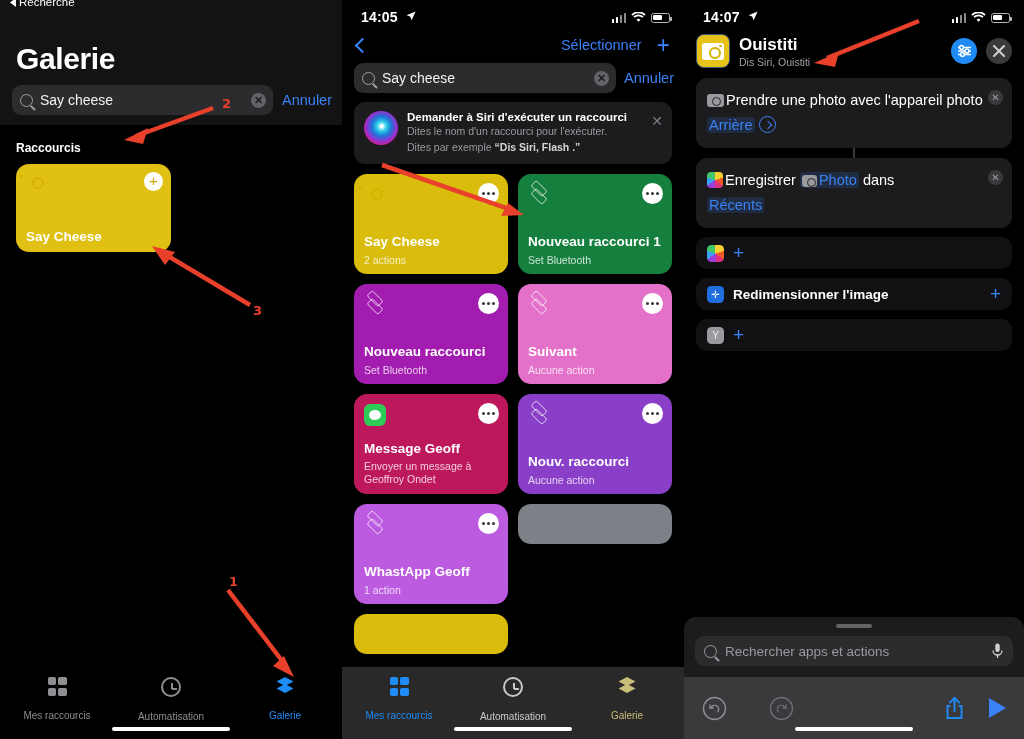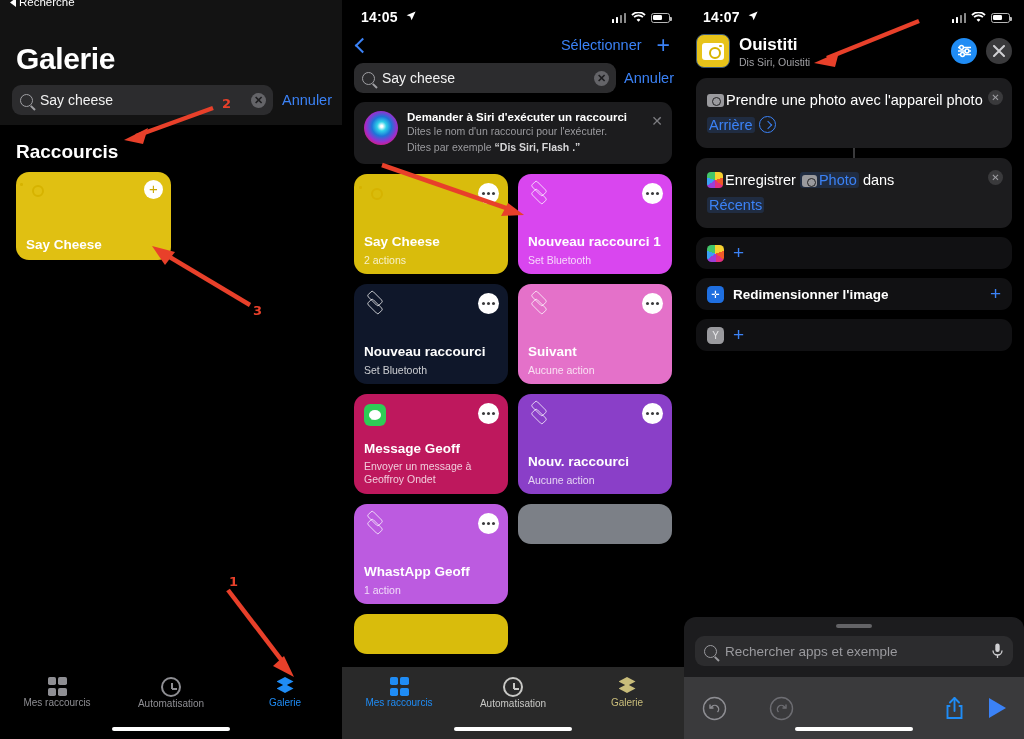--- a/index.html
+++ b/index.html
@@ -32,36 +32,36 @@
 
   
   .p1-head { background:#131313; padding-bottom:10px; }
   .p1-back { color:#fff; font-size:11.5px; margin:-4px 0 0 10px; display:flex; align-items:center; gap:2px;}
   .p1-title { color:#fff; font-size:30px; font-weight:bold; margin:34px 0 0 16px; letter-spacing:-.4px; }
   .p1-searchrow { display:flex; align-items:center; margin:9px 10px 0 12px; gap:9px; }
   .searchfield { flex:1; height:30px; background:#2c2c2e; border-radius:9px; display:flex; align-items:center; padding:0 8px; gap:7px; position:relative; }
   .searchfield .txt { color:#f2f2f2; font-size:14px; }
   .clearbtn { position:absolute; right:7px; width:15px; height:15px; border-radius:50%; background:#646468; color:#1c1c1e; font-size:11px; line-height:15px; text-align:center; font-weight:bold; }
   .cancel { color:#3b82f6; font-size:14.5px; }
-  .p1-section { color:#fff; font-size:19px; font-weight:bold; margin:16px 0 0 16px; }
+  .p1-section { color:#fff; font-size:12px; font-weight:bold; margin:16px 0 0 16px; }
   .p1-cardwrap { display:flex; margin:9px 0 0 16px; gap:10px; }
   .p1-card { width:155px; height:88px; border-radius:13px; position:relative; padding:9px; }
   .p1-card .name { position:absolute; left:10px; bottom:8px; color:#fff; font-size:13.5px; font-weight:600; }
   .p1-note { color:#e9e9e9; font-size:12.5px; line-height:17px; width:120px; margin-top:8px; }
   .plusbadge { position:absolute; right:8px; top:8px; width:19px; height:19px; border-radius:50%; background:#fff; color:#caa700; font-size:15px; line-height:18px; text-align:center; font-weight:500; }
 
   .cam-icon { width:22px; height:17px; background:#fff; border-radius:3px; position:relative; }
   .cam-icon::before { content:""; position:absolute; left:6.5px; top:4px; width:8px; height:8px; border-radius:50%; border:2px solid #d6b300; }
   .cam-icon::after { content:""; position:absolute; right:2.5px; top:2px; width:2.5px; height:2.5px; border-radius:50%; background:#d6b300; }
 
   
   .tabbar { position:absolute; left:0; bottom:0; width:100%; height:72px; display:flex; }
   .tabbar.t1 { background:#000; }
   .tabbar.t2 { background:rgba(120,120,120,.34); backdrop-filter:blur(14px); }
-  .tab { flex:1; display:flex; flex-direction:column; align-items:center; justify-content:flex-start; padding-top:10px; gap:1px; }
+  .tab { flex:1; display:flex; flex-direction:column; align-items:center; justify-content:flex-start; padding-top:10px; gap:14px; }
   .tab .lbl { font-size:10px; }
   .icon-grid { width:19px; height:19px; display:grid; grid-template-columns:1fr 1fr; grid-template-rows:1fr 1fr; gap:2.5px; }
   .icon-grid i { background:currentColor; border-radius:1.8px; display:block; }
   .icon-clock { width:20px; height:20px; border-radius:50%; border:2px solid currentColor; position:relative; }
   .icon-clock::before{content:"";position:absolute;left:8px;top:4px;width:1.6px;height:6px;background:currentColor;}
   .icon-clock::after{content:"";position:absolute;left:8.5px;top:9px;width:5px;height:1.6px;background:currentColor;}
   .icon-layers { width:21px; height:19px; position:relative; }
   .icon-layers i { position:absolute; left:2px; width:17px; height:9px; background:currentColor; transform:skewY(0deg); border-radius:2px; }
   .icon-layers i:nth-child(1){ top:0; clip-path:polygon(50% 0,100% 50%,50% 100%,0 50%); }
   .icon-layers i:nth-child(2){ top:7px; clip-path:polygon(50% 0,100% 50%,50% 100%,0 50%); }
@@ -263,31 +263,31 @@
       <div class="card" style="background:#D9BC0C">
         <span class="cam-icon"></span>
         <span class="dots">
             <i></i>
             <i></i>
             <i></i>
           </span>
         <span class="ctitle" style="bottom:24px">Say Cheese</span>
         <span class="csub">2 actions</span>
       </div>
-      <div class="card" style="background:#d946ef">
+      <div class="card" style="background:#15803d">
         <span class="layglyph"><i></i><i></i></span>
         <span class="dots">
             <i></i>
             <i></i>
             <i></i>
           </span>
         <span class="ctitle" style="bottom:24px">Nouveau raccourci 1</span>
         <span class="csub">Set Bluetooth</span>
       </div>
-      <div class="card" style="background:#0f172a">
+      <div class="card" style="background:#a21caf">
         <span class="layglyph"><i></i><i></i></span>
         <span class="dots">
             <i></i>
             <i></i>
             <i></i>
           </span>
         <span class="ctitle" style="bottom:24px">Nouveau raccourci</span>
         <span class="csub">Set Bluetooth</span>
       </div>
       <div class="card" style="background:#E471C9">
@@ -442,21 +442,21 @@
     </div>
     <div class="sugrow">
       <span class="sugicon" style="background:#9a9a9e;color:#e8e8ea">Y</span>
       <span class="sugplus">+</span>
     </div>
 
     <div class="sheet">
       <div class="grabber"></div>
       <div class="sheet-search">
         <span class="searchglyph" style="color:#9a9a9e"></span>
-        <span class="ph">Rechercher apps et exemple</span>
+        <span class="ph">Rechercher apps et actions</span>
         <svg style="position:absolute;right:10px" width="11" height="16" viewBox="0 0 11 16">
             <rect x="3.3" y="0.5" width="4.4" height="8.5" rx="2.2" fill="#d0d0d3"></rect>
             <path d="M1 7.5a4.5 4.5 0 0 0 9 0" stroke="#d0d0d3" stroke-width="1.3" fill="none"></path>
             <path d="M5.5 12v3" stroke="#d0d0d3" stroke-width="1.3"></path>
           </svg>
       </div>
       <div class="sheet-toolbar">
         <svg class="tb-icon" width="25" height="25" viewBox="0 0 25 25">
             <circle cx="12.5" cy="12.5" r="11" stroke="#8e8e93" stroke-width="1.4" fill="none"></circle>
             <path d="M15.5 16c1.5-1.5 1.5-4 0-5.5s-4-1.5-5.5 0L8.5 12" stroke="#8e8e93" stroke-width="1.4" fill="none"></path>

